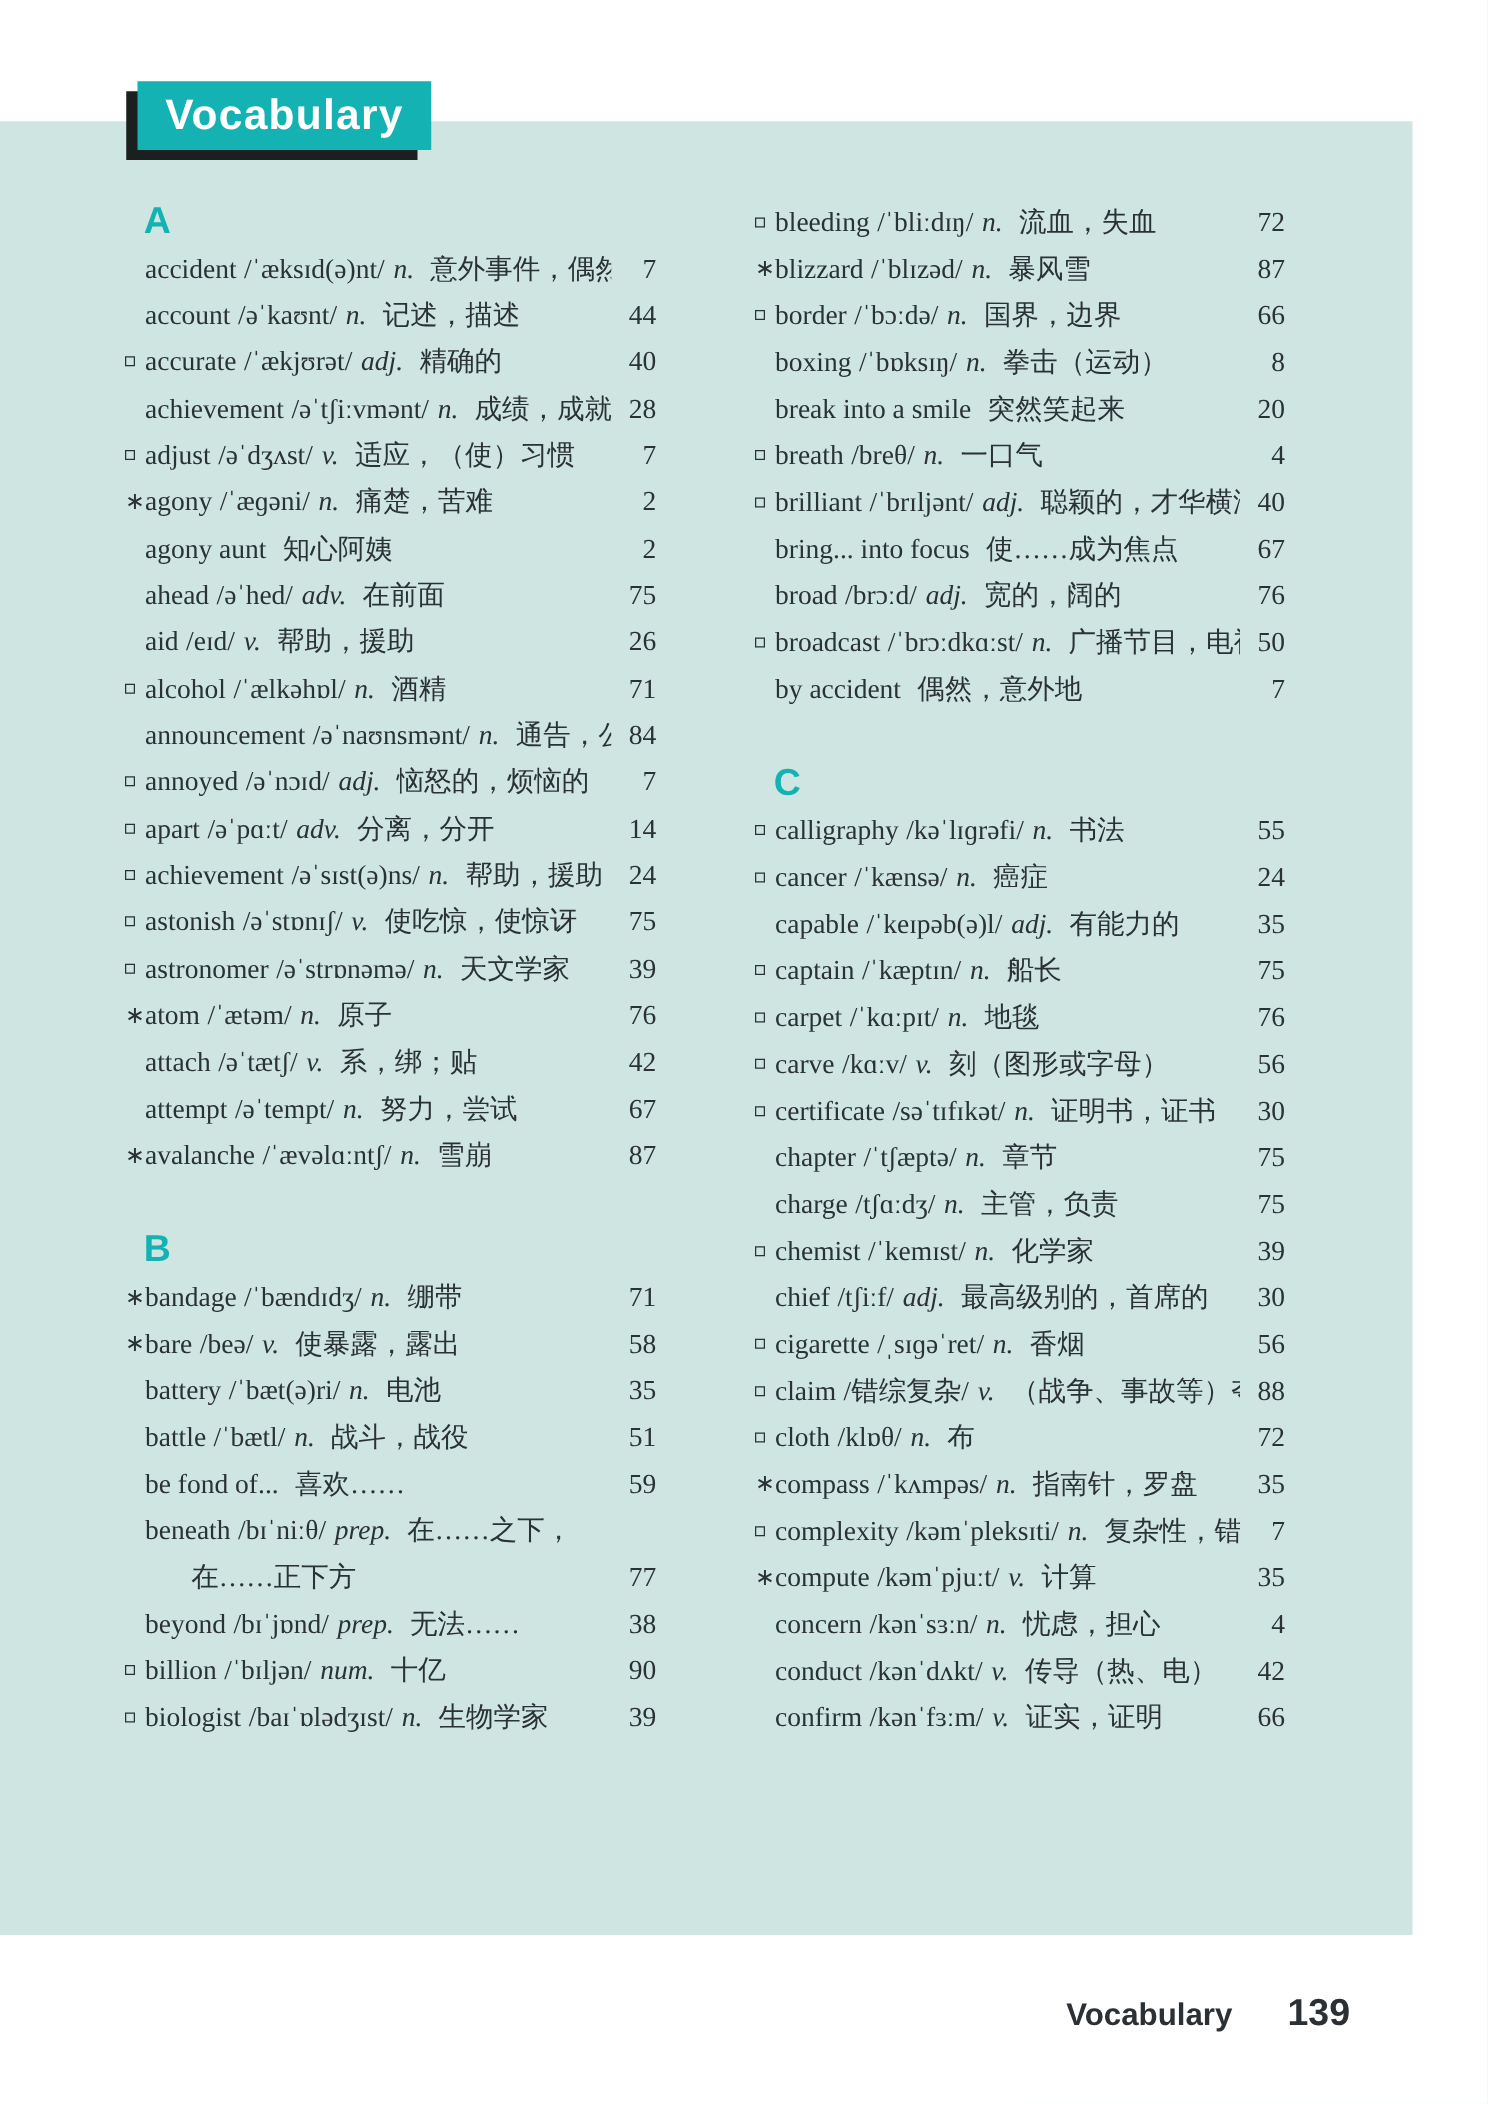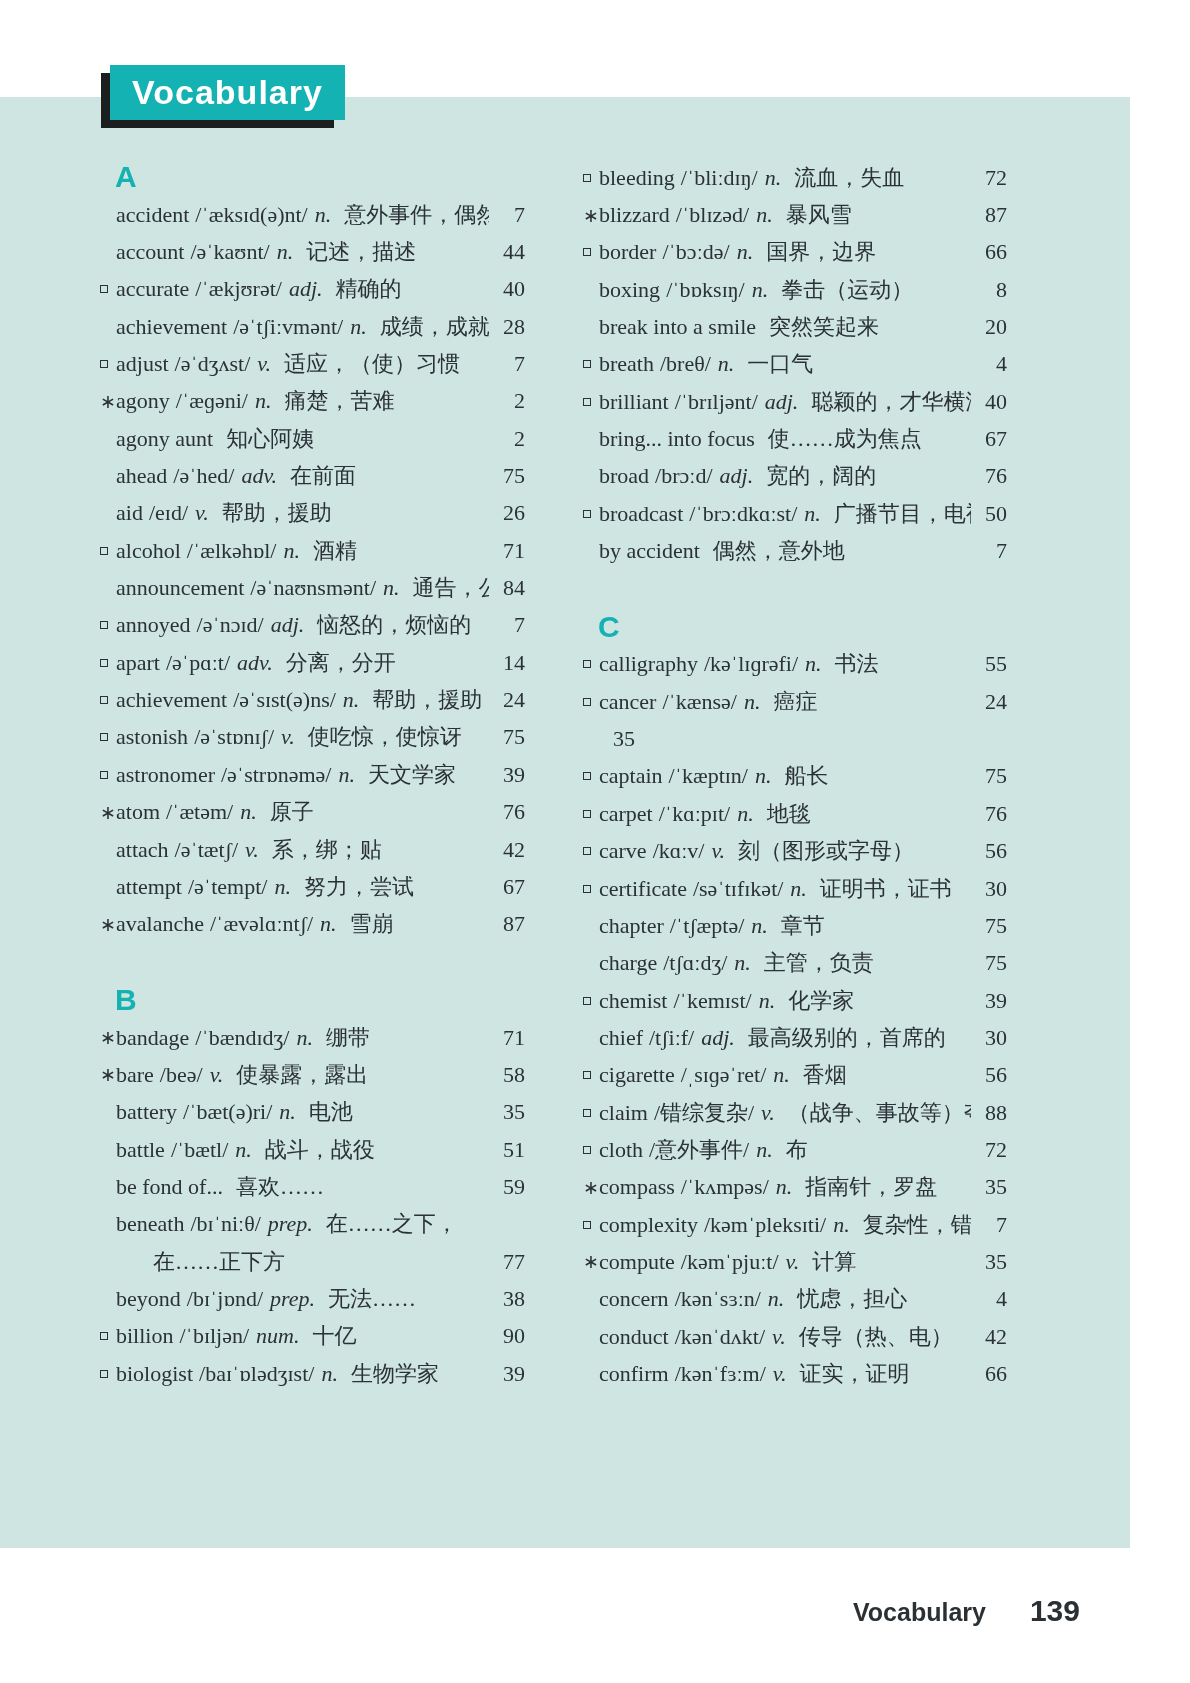--- a/index.html
+++ b/index.html
@@ -12,21 +12,21 @@
   
   .banner{position:absolute;left:101px;top:65px;width:244px;height:63px;}
   .banner .black{position:absolute;left:0;top:8px;width:233px;height:55px;background:var(--shadow);}
   .banner .teal{position:absolute;left:9px;top:0;width:235px;height:55px;background:var(--accent);
     display:flex;align-items:center;justify-content:center;}
   .banner .teal span{color:#ffffff;font-family:"Liberation Sans", sans-serif;font-weight:bold;
     font-size:34px;letter-spacing:1px;}
   
   .col{position:absolute;display:block;}
   #col-left{left:100px;top:160px;width:425px;}
-  #col-right{left:583px;top:159px;width:424px;}
+  #col-right{left:604px;top:159px;width:424px;}
   .sec{font-family:"Liberation Sans", sans-serif;font-weight:bold;font-size:30px;line-height:34px;
     height:36px;color:var(--accent);margin-left:15px;}
   .col .sec:not(:first-child){margin-top:40px;}
   .row{display:flex;align-items:center;height:37.35px;color:var(--text);font-size:22px;}
   .mk{width:16px;flex:0 0 16px;display:flex;align-items:center;font-size:19px;color:var(--text);}
   .sq{display:inline-block;width:8px;height:8px;border:1.5px solid var(--text);}
   .txt{flex:1;white-space:nowrap;overflow:hidden;}
   .txt .ph{margin-left:6px;}
   .txt .pos{margin-left:7px;font-style:italic;}
   .txt .def{margin-left:13px;}
@@ -300,20 +300,21 @@
     </div>
     <div class="row">
       <span class="mk">
         <i class="sq"></i>
       </span>
       <span class="txt"><span class="w">cancer</span><span class="ph">/ˈkænsə/</span><span class="pos">n.</span><span class="def">癌症</span></span>
       <span class="pg">24</span>
     </div>
     <div class="row">
       <span class="mk"></span>
+      <span class="txt"><span class="w">capable</span><span class="ph">/ˈkeɪpəb(ə)l/</span><span class="pos">adj.</span><span class="def">有能力的</span></span>
       <span class="pg">35</span>
     </div>
     <div class="row">
       <span class="mk">
         <i class="sq"></i>
       </span>
       <span class="txt"><span class="w">captain</span><span class="ph">/ˈkæptɪn/</span><span class="pos">n.</span><span class="def">船长</span></span>
       <span class="pg">75</span>
     </div>
     <div class="row">
@@ -370,21 +371,21 @@
       <span class="mk">
         <i class="sq"></i>
       </span>
       <span class="txt"><span class="w">claim</span><span class="ph">/错综复杂/</span><span class="pos">v.</span><span class="def">（战争、事故等）夺去（生命）</span></span>
       <span class="pg">88</span>
     </div>
     <div class="row">
       <span class="mk">
         <i class="sq"></i>
       </span>
-      <span class="txt"><span class="w">cloth</span><span class="ph">/意外事件/</span><span class="pos">n.</span><span class="def">布</span></span>
+      <span class="txt"><span class="w">cloth</span><span class="ph">/klɒθ/</span><span class="pos">n.</span><span class="def">布</span></span>
       <span class="pg">72</span>
     </div>
     <div class="row">
       <span class="mk">∗</span>
       <span class="txt"><span class="w">compass</span><span class="ph">/ˈkʌmpəs/</span><span class="pos">n.</span><span class="def">指南针，罗盘</span></span>
       <span class="pg">35</span>
     </div>
     <div class="row">
       <span class="mk">
         <i class="sq"></i>

